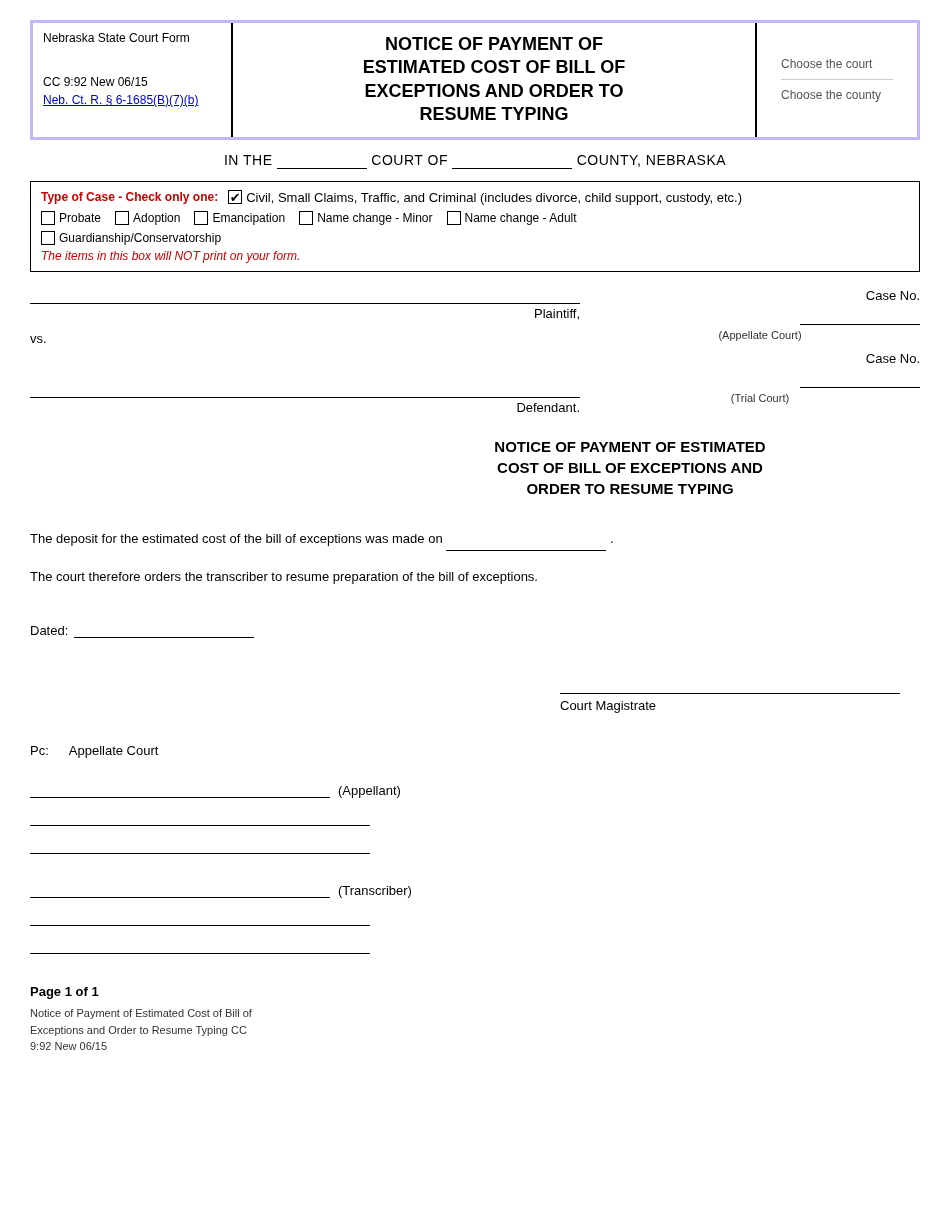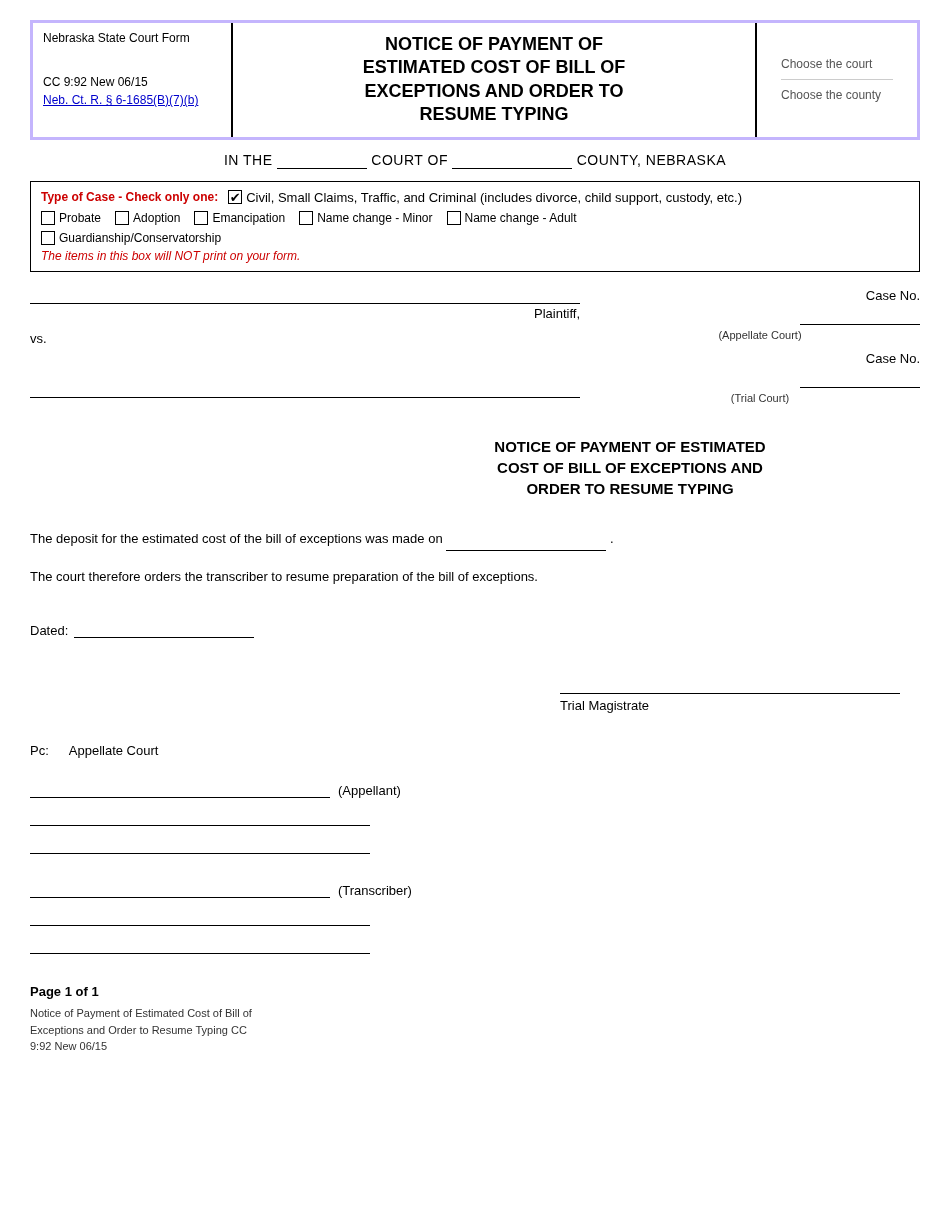--- a/index.html
+++ b/index.html
@@ -392,20 +392,21 @@
     <div class="notice-red">The items in this box will NOT print on your form.</div>
   </div>
 
   <div class="parties-section">
     <div class="parties-left">
       <div class="plaintiff-line">&nbsp;</div>
       <div class="plaintiff-label">Plaintiff,</div>
       <div class="vs-label">vs.</div>
       <div style="height:20px;"></div>
       <div class="defendant-line">&nbsp;</div>
+      <div class="defendant-label">Defendant.</div>
     </div>
     <div class="parties-right">
       <div class="case-no-block">
         <div class="case-no-row">
           <span class="case-no-label">Case No.</span>
           <span class="case-no-line">&nbsp;</span>
         </div>
         <div class="court-type-label">(Appellate Court)</div>
         <div class="case-no-row">
           <span class="case-no-label">Case No.</span>
@@ -432,21 +433,21 @@
   <div style="height:20px;"></div>
 
   <div class="dated-line">
     <span>Dated:</span>
     <span class="dated-blank">&nbsp;&nbsp;&nbsp;&nbsp;&nbsp;&nbsp;&nbsp;&nbsp;&nbsp;&nbsp;&nbsp;&nbsp;&nbsp;&nbsp;&nbsp;&nbsp;&nbsp;&nbsp;&nbsp;&nbsp;</span>
   </div>
 
   <div class="signature-block">
     <div class="signature-inner">
       <div class="signature-line">&nbsp;</div>
-      <div class="signature-label">Trial Magistrate</div>
+      <div class="signature-label">Court Magistrate</div>
     </div>
   </div>
 
   <div class="pc-section">
     <div class="pc-row">
       <span class="pc-label">Pc:</span>
       <span>Appellate Court</span>
     </div>
   </div>
 

